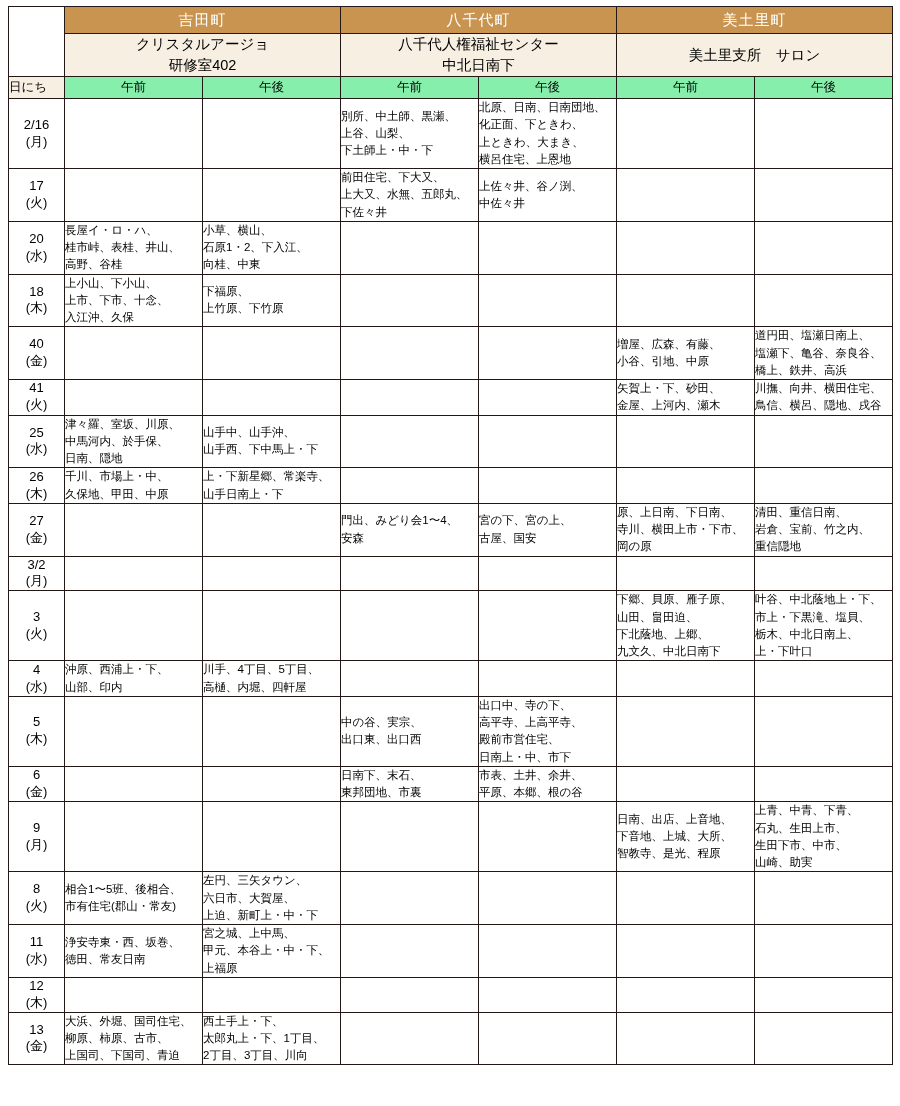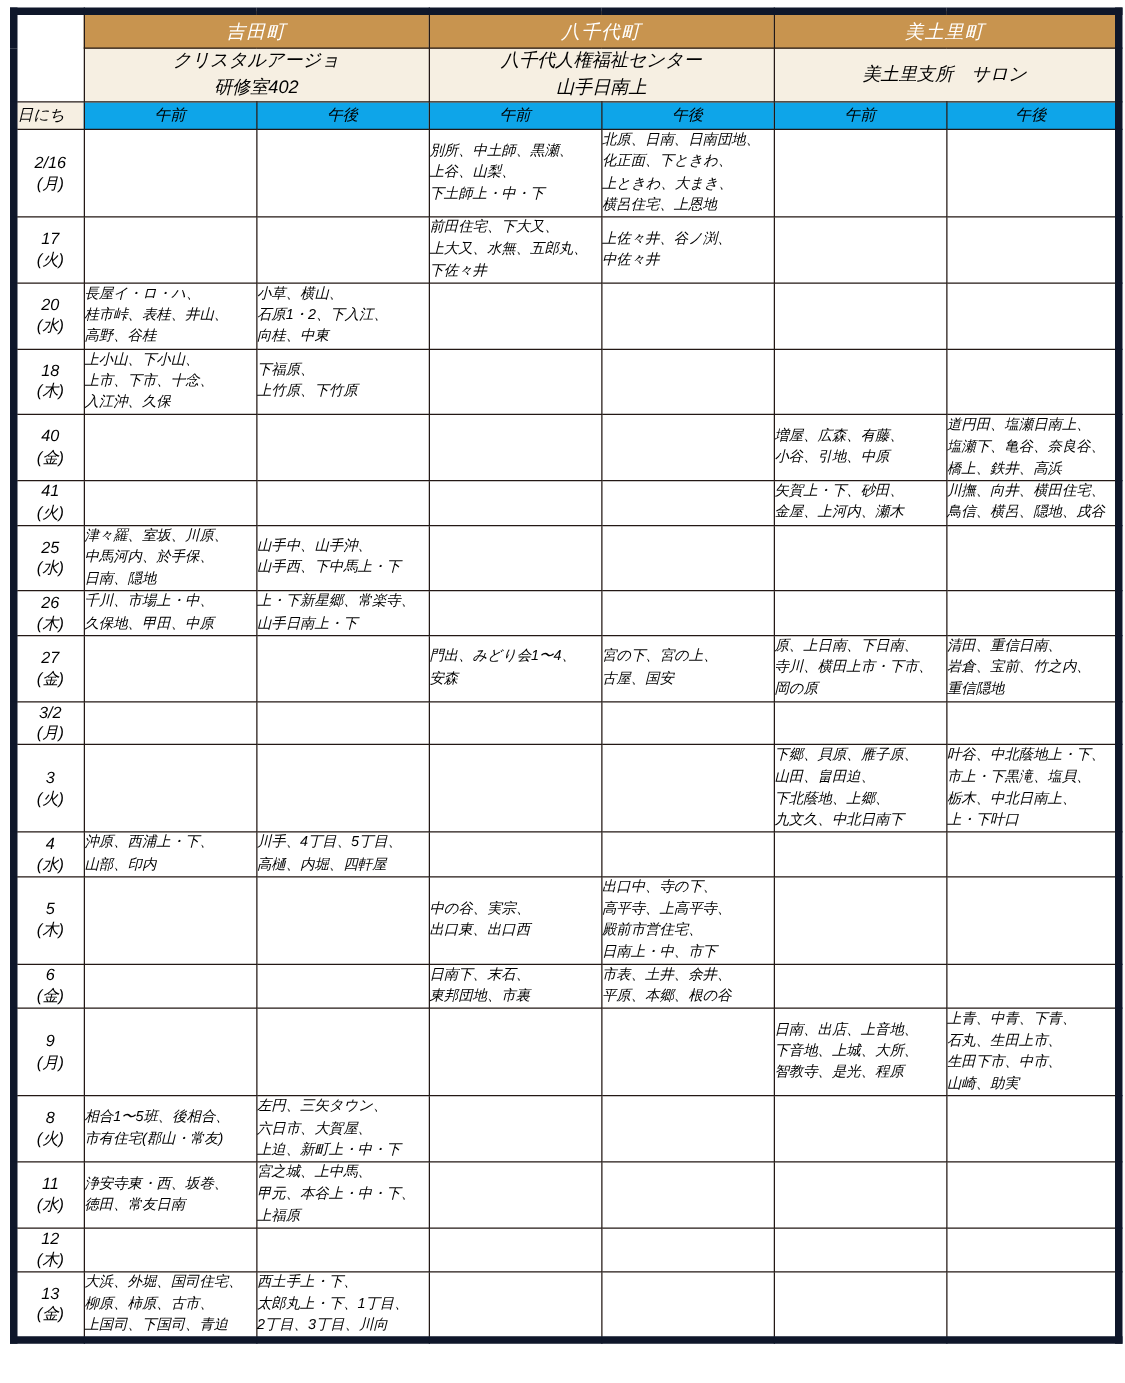--- a/index.html
+++ b/index.html
@@ -15,22 +15,21 @@
   #sheet {
     width: 900px;
     min-height: 1106px;
     padding: 6px 8px 8px 8px;
     box-sizing: border-box;
   }
   table.schedule {
     border-collapse: collapse;
     table-layout: fixed;
     width: 884px;
-    border: 6px solid #0f172a;
-    font-style: italic;
+    border: 1px solid #0f172a;
   }
   table.schedule td, table.schedule th {
     border: 1px solid #231815;
     padding: 0;
     vertical-align: middle;
     font-weight: normal;
   }
   
   col.c-date { width: 56px; }
   col.c-cell { width: 138px; }
@@ -51,21 +50,21 @@
   }
   .hdr-place {
     background: #f6efe2;
     text-align: center;
     font-size: 14.5px;
     line-height: 1.45;
     padding: 5px 2px;
   }
   .hdr-place .ln { display: block; }
   .hdr-sub {
-    background: #0ea5e9;
+    background: #86efac;
     text-align: center;
     font-size: 12.5px;
     height: 21px;
     line-height: 21px;
   }
   .hdr-date-label {
     background: #f6efe2;
     text-align: left;
     font-size: 12.5px;
     height: 21px;
@@ -110,21 +109,21 @@
         <td class="hdr-town" colspan="2">八千代町</td>
         <td class="hdr-town" colspan="2">美土里町</td>
       </tr>
       <tr>
         <td class="hdr-place" colspan="2">
           <span class="ln">クリスタルアージョ</span>
           <span class="ln">研修室402</span>
         </td>
         <td class="hdr-place" colspan="2">
           <span class="ln">八千代人権福祉センター</span>
-          <span class="ln">山手日南上</span>
+          <span class="ln">中北日南下</span>
         </td>
         <td class="hdr-place" colspan="2">
           <span class="ln">美土里支所　サロン</span>
         </td>
       </tr>
       <tr>
         <td class="hdr-date-label">日にち</td>
         <td class="hdr-sub">午前</td>
         <td class="hdr-sub">午後</td>
         <td class="hdr-sub">午前</td>

